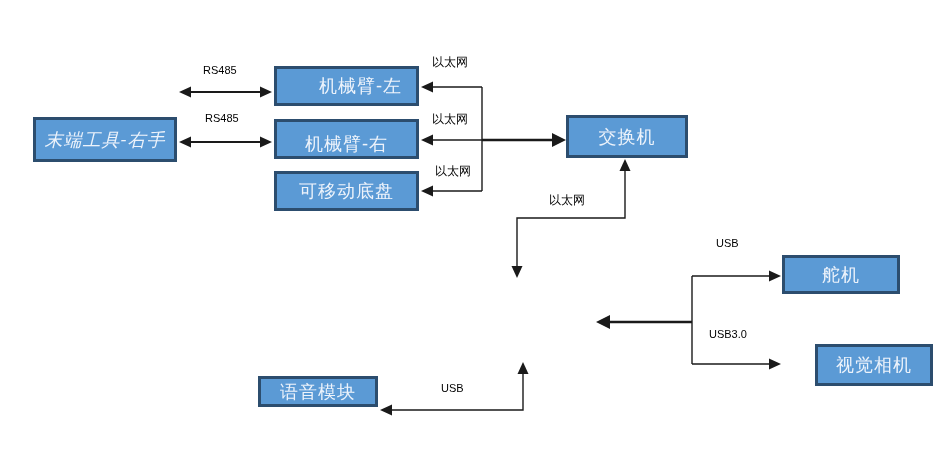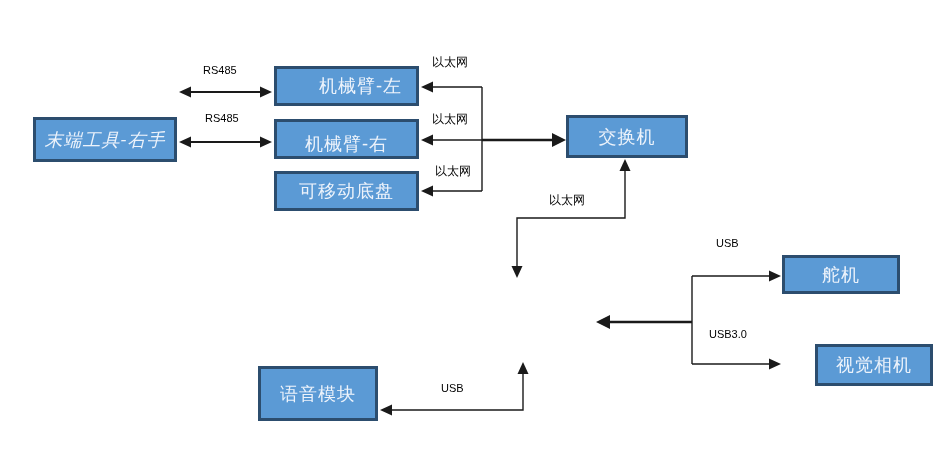--- a/index.html
+++ b/index.html
@@ -116,21 +116,21 @@
 
 
   <div class="node" style="left:782px; top:255px; width:118px; height:39px;">
     <span>舵机</span>
   </div>
 
   <div class="node" style="left:782px; top:344px; width:118px; height:42px;margin-left:33px;">
     <span>视觉相机</span>
   </div>
 
-  <div class="node" style="left:258px; top:366px; width:120px; height:55px;">
+  <div class="node" style="left:258px; top:376px; width:120px; height:31px;">
     <span>语音模块</span>
   </div>
 
   <span class="lbl lbl-en" style="left:203px; top:64px;">RS485</span>
   <span class="lbl lbl-en" style="left:205px; top:112px;">RS485</span>
 
   <span class="lbl lbl-cn" style="left:432px; top:54px;">以太网</span>
   <span class="lbl lbl-cn" style="left:432px; top:111px;">以太网</span>
   <span class="lbl lbl-cn" style="left:435px; top:163px;">以太网</span>
   <span class="lbl lbl-cn" style="left:549px; top:192px;">以太网</span>

